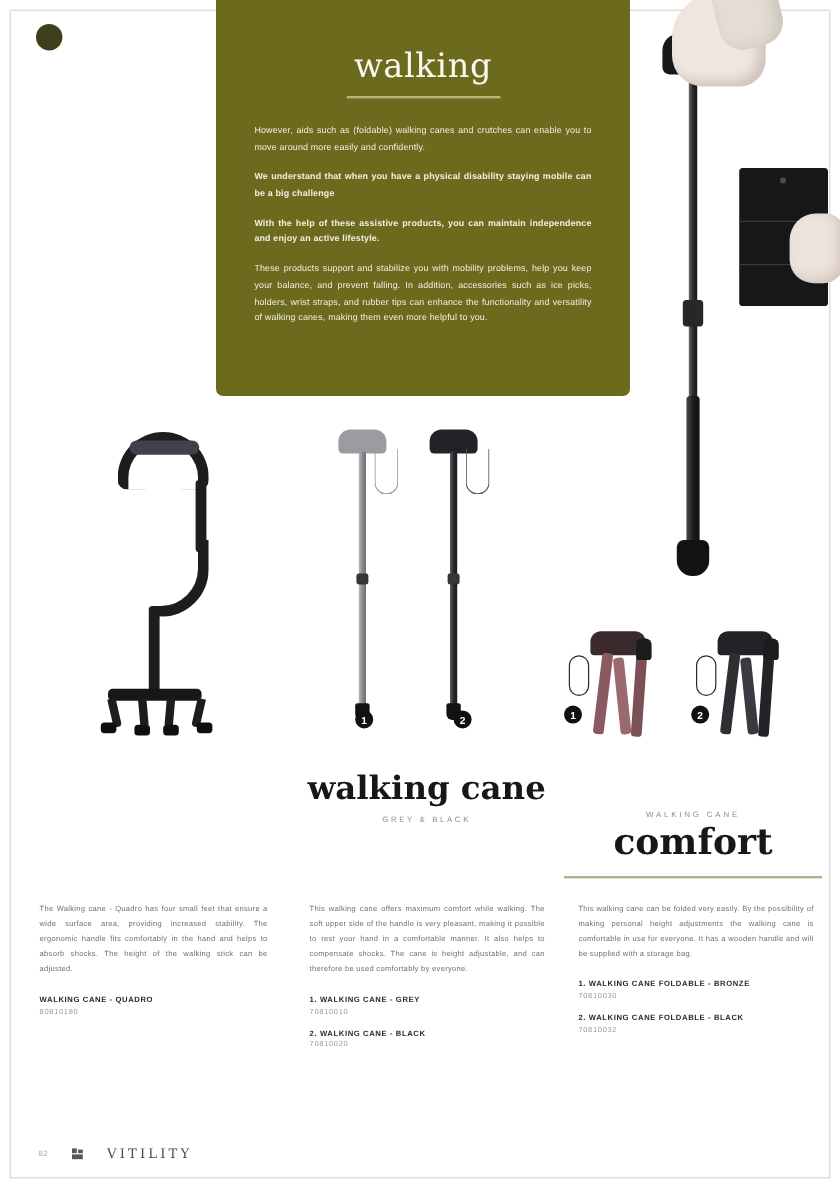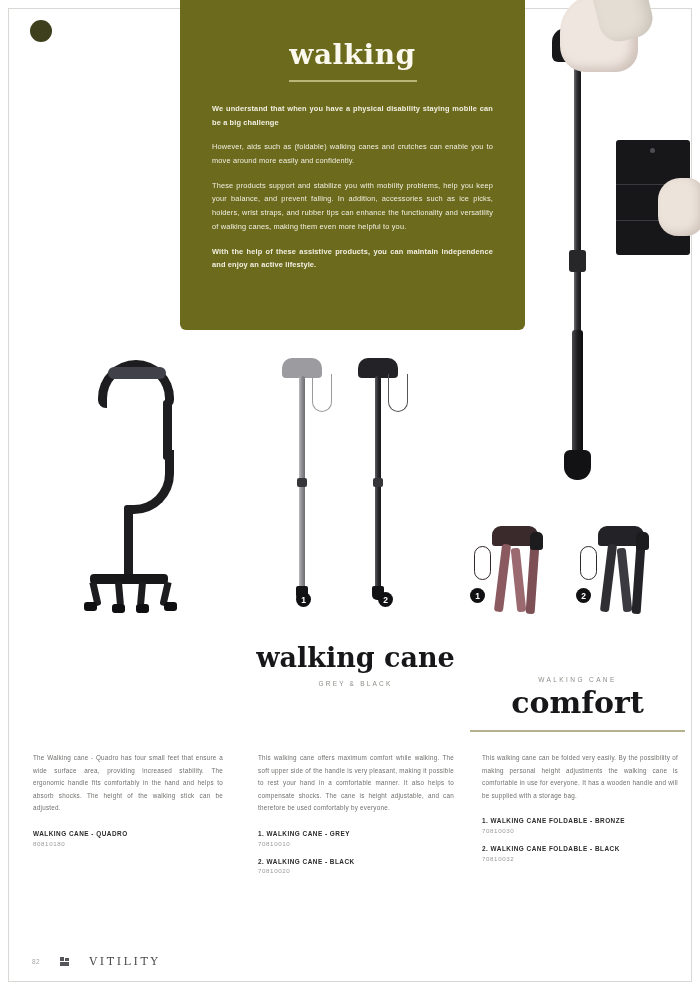--- a/index.html
+++ b/index.html
@@ -36,21 +36,21 @@
     position: absolute;
     left: 180px; top: 0px;
     width: 345px; height: 330px;
     background: #6b6a1d;
     border-radius: 0 0 6px 6px;
     padding: 38px 32px 20px 32px;
     color: #f5f2e6;
   }
   .intro-title {
     font-family: "DejaVu Serif", serif;
-    font-weight: 700;
+    font-weight: 400;
     font-size: 28px;
     letter-spacing: 0.5px;
     text-align: center;
     color: #fbf8ee;
   }
   .intro-rule {
     width: 128px; height: 2px;
     background: #b9b678;
     margin: 9px auto 20px auto;
   }
@@ -408,24 +408,24 @@
 <body>
 
 <div class="page">
   <div class="page-border"></div>
 
   <div class="corner-dot"></div>
 
   <div class="intro-panel">
     <div class="intro-title">walking</div>
     <div class="intro-rule"></div>
+    <div class="intro-p">However, aids such as (foldable) walking canes and crutches can enable you to move around more easily and confidently.</div>
     <div class="intro-p bold">We understand that when you have a physical disability staying mobile can be a big challenge</div>
-    <div class="intro-p">However, aids such as (foldable) walking canes and crutches can enable you to move around more easily and confidently.</div>
+    <div class="intro-p bold">With the help of these assistive products, you can maintain independence and enjoy an active lifestyle.</div>
     <div class="intro-p">These products support and stabilize you with mobility problems, help you keep your balance, and prevent falling. In addition, accessories such as ice picks, holders, wrist straps, and rubber tips can enhance the functionality and versatility of walking canes, making them even more helpful to you.</div>
-    <div class="intro-p bold">With the help of these assistive products, you can maintain independence and enjoy an active lifestyle.</div>
   </div>
 
   <div class="hero-art">
     <div class="hero-bag">
       <span class="hero-bag-dot"></span>
       <span class="hero-bag-line" style="top:44px"></span>
       <span class="hero-bag-line" style="top:80px"></span>
     </div>
     <div class="hero-hand2"></div>
     <div class="hero-pole"></div>

